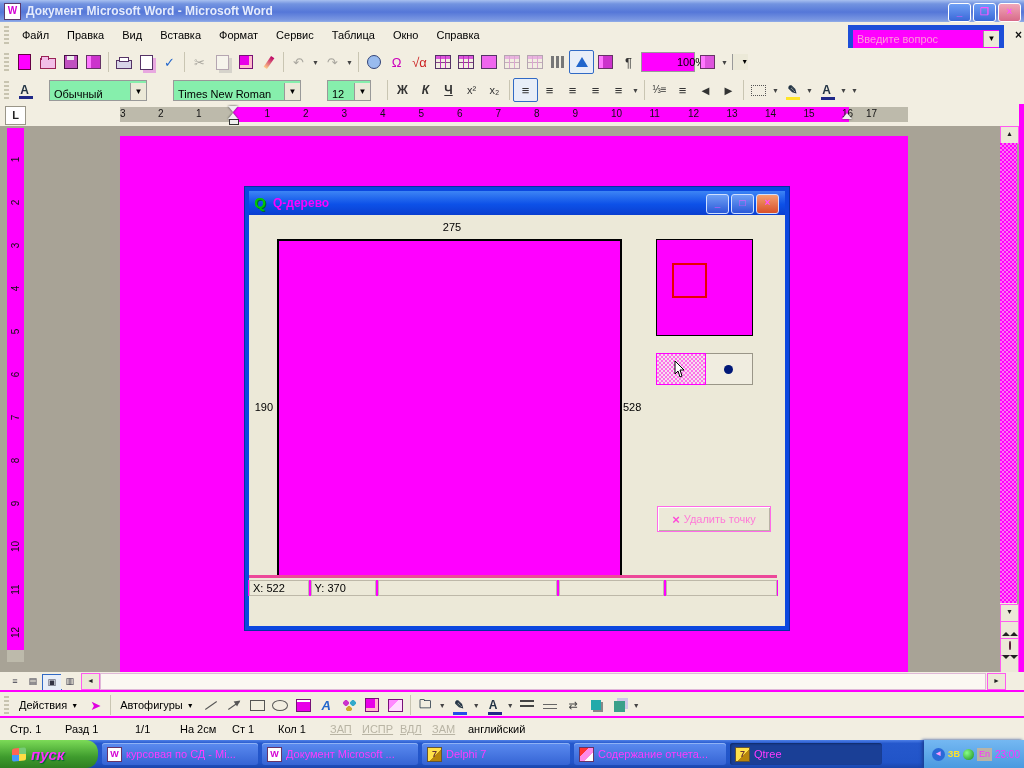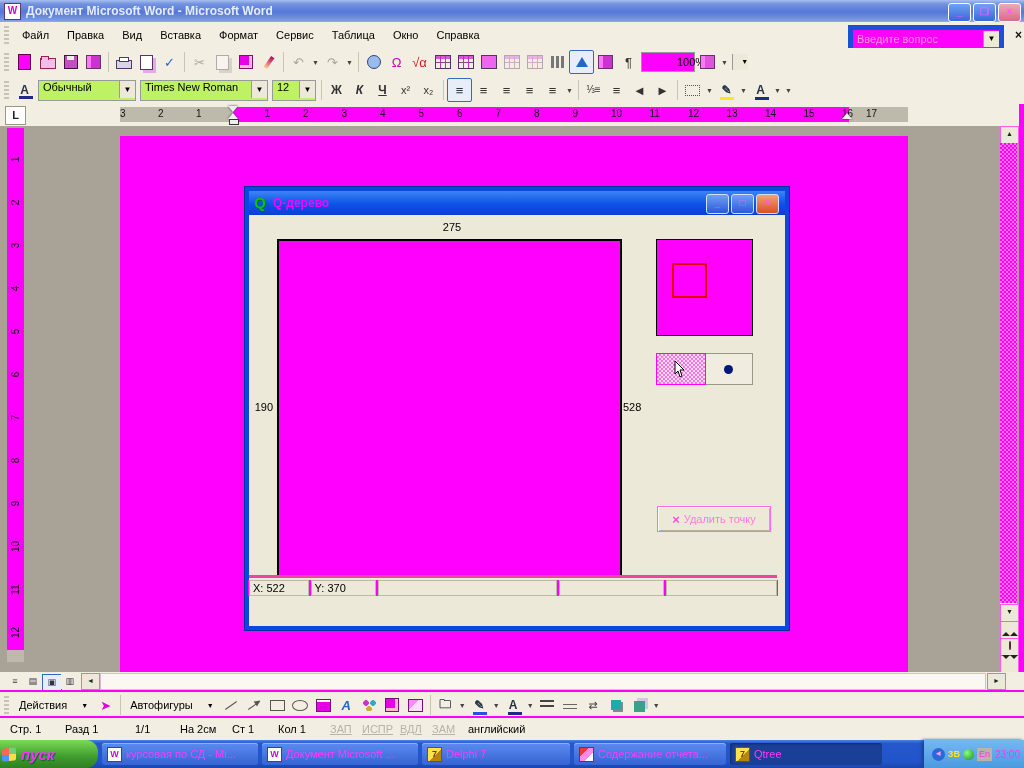--- a/index.html
+++ b/index.html
@@ -55,21 +55,21 @@
      background:linear-gradient(90deg,transparent 0 4px,#B3B 4px 5px,transparent 5px 9px,#B3B 9px 10px,transparent 10px),
                 linear-gradient(180deg,#D5D 0 3px,transparent 3px 6px,#848 6px 7px,transparent 7px);}
   .i-cols{width:13px;height:12px;background:repeating-linear-gradient(90deg,#777 0 3px,transparent 3px 5px);}
   .i-drawtri{width:0;height:0;border-left:6px solid transparent;border-right:6px solid transparent;border-bottom:10px solid #26C;}
   .i-map{width:13px;height:12px;background:#C3C;border:1px solid #636;box-shadow:inset 4px 0 0 #F7F;}
   .i-globe{width:12px;height:12px;border-radius:50%;background:#9BE;border:1px solid #347;}
   .zoombox{width:52px;height:18px;background:#FF00FF;border:1px solid #999;color:#000;
     display:flex;align-items:center;margin:0 1px;}
   .zoombox span{flex:1;padding-left:8px;font-size:11px;margin-left:27px;}
   .zoombox .qdrop{width:13px;height:16px;background:#ECE9D8;border-left:1px solid #999;font-size:7px;line-height:16px;text-align:center;}
-  .combo{height:19px;background:#bef264;border:1px solid #999;color:#000;display:flex;align-items:flex-start;margin:0 2px;flex:none;}
+  .combo{height:19px;background:#86efac;border:1px solid #999;color:#000;display:flex;align-items:flex-end;margin:0 13px;flex:none;}
   .combo .ctext{flex:1;padding-left:4px;font-size:11px;white-space:nowrap;overflow:hidden;}
   .combo .qdrop{width:15px;height:17px;background:#ECE9D8;border-left:1px solid #999;font-size:8px;line-height:17px;text-align:center;flex:none;}
   .fmtbtn{font-weight:bold;font-size:12px;} 
   
   .rulerrow{left:0;top:104px;width:1024px;height:22px;background:#F2EEE1;}
   .tabsel{position:absolute;left:5px;top:2px;width:19px;height:17px;background:#fff;
     border:1px solid #9a96886;border:1px solid #9a9688;text-align:center;font-weight:bold;font-size:11px;line-height:16px;color:#222;}
   .hruler{position:absolute;left:120px;top:3px;width:788px;height:15px;background:#BDBAAB;font-size:10px;}
   .hr-mag{position:absolute;left:113px;top:0;width:616px;height:15px;background:#FF00FF;}
   .rnum{position:absolute;top:1px;color:#111;}
@@ -135,21 +135,21 @@
   .hscrollrow{left:0;top:672px;width:1024px;height:18px;background:#F2EEE1;}
   .viewbtn{position:absolute;top:2px;width:18px;height:15px;background:#F2EEE1;text-align:center;
     font-size:9px;line-height:15px;color:#334;}
   .viewbtn.pressed{border:1px solid #316AC5;background:#E8EEF8;}
   .hs-btn{position:absolute;top:1px;width:17px;height:15px;background:#ECE9D8;border:1px solid #FF5AF0;
     font-size:7px;color:#222;text-align:center;line-height:13px;}
   .hs-track{position:absolute;left:100px;top:1px;width:884px;height:15px;background:#FBF8F2;border:1px solid #E0B8D8;}
   
   .drawbar{left:0;top:690px;width:1024px;height:26px;background:#F2EEE1;border-top:2px solid #FF00FF;
     display:flex;align-items:center;font-size:11px;}
-  .flatbtn{padding:3px 6px;display:flex;align-items:center;gap:14px;flex:none;}
+  .flatbtn{padding:3px 6px;display:flex;align-items:center;gap:4px;flex:none;}
   .cursor-mag{color:#E000E0;font-size:13px;}
   .i-line{width:14px;height:1px;background:#555;transform:rotate(-35deg);}
   .i-arrowline{width:14px;height:1px;background:#555;transform:rotate(-35deg);position:relative;}
   .i-arrowline:after{content:"";position:absolute;right:-1px;top:-3px;border-left:6px solid #555;border-top:3px solid transparent;border-bottom:3px solid transparent;}
   .i-orect{width:13px;height:9px;border:1px solid #555;}
   .i-oval{width:14px;height:9px;border:1px solid #555;border-radius:50%;}
   .i-textbox{width:13px;height:11px;background:#E800E8;border:1px solid #717;box-shadow:inset 0 2px 0 #fff;}
   .i-wordart{color:#26C;font-weight:bold;font-size:13px;font-style:italic;}
   .i-diagram{width:13px;height:11px;background:radial-gradient(circle 3px at 3px 3px,#C3C 90%,transparent),radial-gradient(circle 3px at 10px 3px,#3AC 90%,transparent),radial-gradient(circle 3px at 6px 9px,#CA3 90%,transparent);}
   .i-clipart{width:12px;height:12px;background:#E800E8;border:1px solid #717;box-shadow:inset -3px -3px 0 #FBC;}
@@ -164,21 +164,21 @@
   .i-cube{width:11px;height:11px;background:#3AA08A;box-shadow:3px -3px 0 #CFC8E8;margin-top:3px;}
   
   .statusbar{left:0;top:716px;width:1024px;height:24px;background:#F2EEE1;border-top:2px solid #FF00FF;
     display:flex;align-items:center;font-size:11px;color:#000;box-sizing:border-box;}
   .st{flex:none;} .st.dim{color:#b8b4a4;text-decoration:underline;}
   
   .taskbar{left:0;top:740px;width:1024px;height:28px;
     background:linear-gradient(180deg,#4E80E8 0%,#2558CC 12%,#2154C8 80%,#1A46AC 100%);display:flex;align-items:center;}
   .startbtn{width:98px;height:28px;border-radius:0 12px 12px 0;
     background:linear-gradient(180deg,#7CDB58 0%,#3F9C2E 60%,#2E8022 100%);
-    display:flex;align-items:center;gap:5px;padding-left:2px;box-sizing:border-box;
+    display:flex;align-items:center;gap:5px;padding-left:12px;box-sizing:border-box;
     color:#FF30FF;font-weight:bold;font-style:italic;font-size:15px;text-shadow:1px 1px 1px #063;}
   .winflag{width:14px;height:13px;border-radius:2px;transform:skewY(-5deg);
     background:conic-gradient(#7C7 0 25%,#FD4 0 50%,#49F 0 75%,#F65 0);}
   .taskitem{height:22px;margin-left:4px;border-radius:3px;flex:none;display:flex;align-items:center;gap:4px;
     padding:0 5px;background:linear-gradient(180deg,#5B8BF0,#3564D4);box-shadow:inset 0 1px 0 #8FB2F5;
     color:#FF3AFF;font-size:11px;overflow:hidden;white-space:nowrap;}
   .taskitem.active{background:#1A3F96;box-shadow:inset 1px 1px 2px #102A68;}
   .ti-icon{width:13px;height:13px;flex:none;background:#fff;border:1px solid #636;color:#D400D4;
     font-size:9px;font-weight:bold;text-align:center;line-height:12px;}
   .ti-icon.delphi{background:linear-gradient(135deg,#FFE14A 0 55%,#B8860B 55%);border:1px solid #653;color:#633;}

